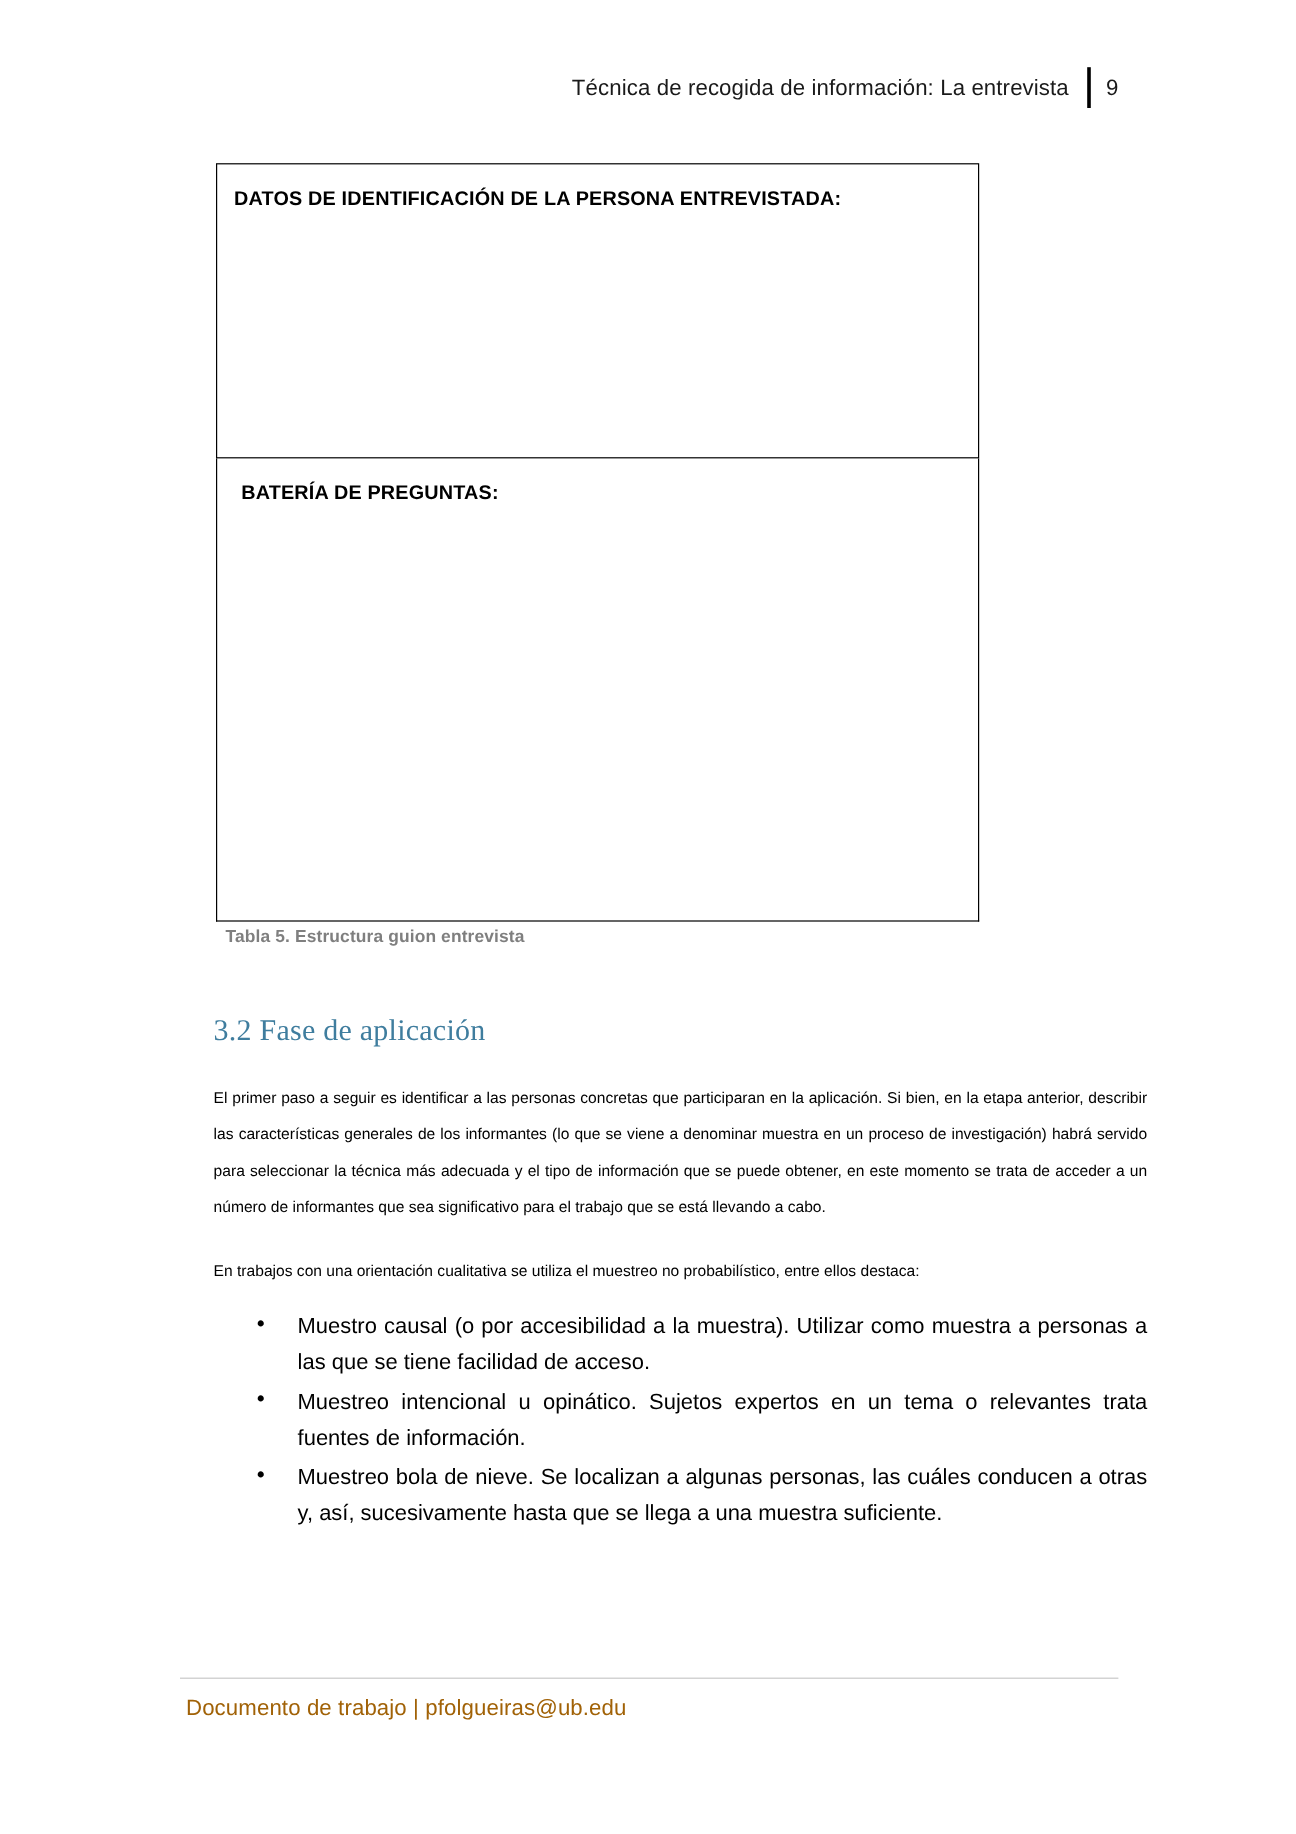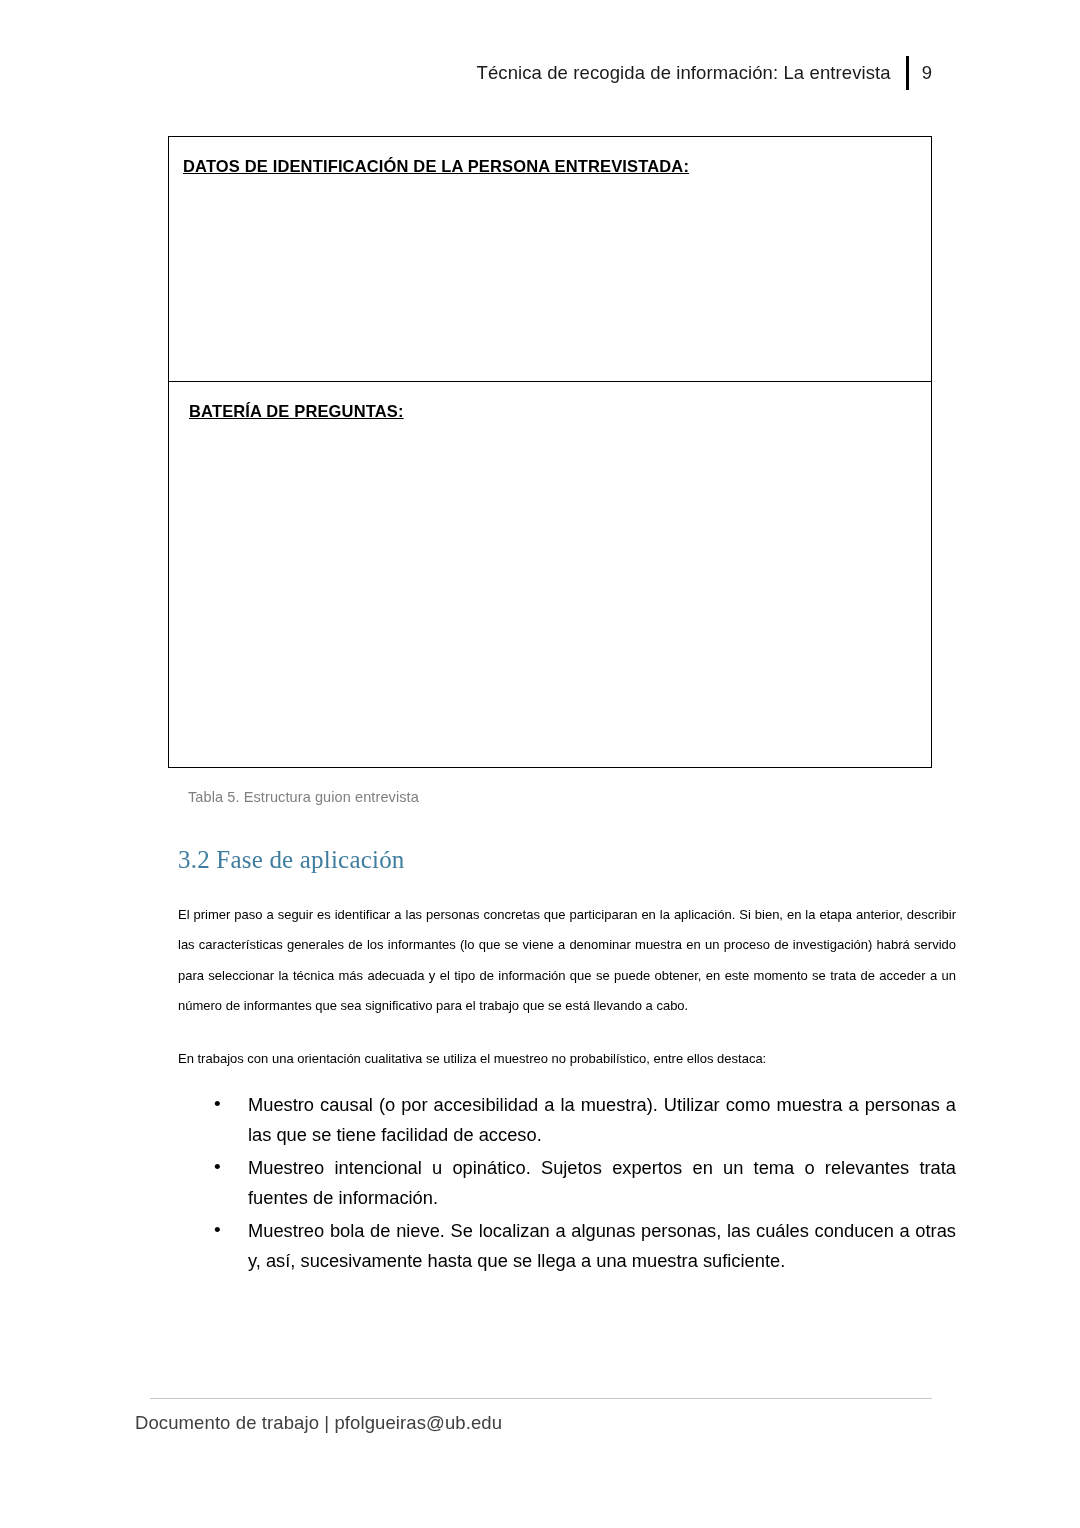--- a/index.html
+++ b/index.html
@@ -46,24 +46,23 @@
     margin: 0 13px 0 15px;
   }
   .header-pageno {
     font-size: 18.5px;
     color: #1a1a1a;
   }
 
   
   .table-wrap {
     position: absolute;
-    left: 168px;
+    left: 180px;
     top: 136px;
-    width: 764px;
-    text-decoration: underline;
+    width: 636px;
   }
   .tbl-cell {
     border: 1.6px solid #000000;
     box-sizing: border-box;
     padding: 20px 0 0 14px;
   }
   .tbl-cell.first {
     height: 246px;
   }
   .tbl-cell.second {
@@ -75,24 +74,23 @@
     font-size: 16.5px;
     font-weight: bold;
     letter-spacing: 0.15px;
     color: #000000;
   }
   .table-caption {
     position: absolute;
     left: 188px;
     top: 773px;
     font-size: 14.5px;
-    font-weight: normal;
+    font-weight: bold;
     color: #7f7f7f;
     letter-spacing: 0.1px;
-    margin-top: 16px;
   }
 
   
   .content {
     position: absolute;
     left: 178px;
     top: 846px;
     width: 778px;
   }
   h2.section-heading {
@@ -139,24 +137,24 @@
   .footer-rule {
     position: absolute;
     left: 150px;
     top: 1398px;
     width: 782px;
     height: 1px;
     background: #c9c9c9;
   }
   .footer-text {
     position: absolute;
-    left: 135px;
+    left: 155px;
     top: 1412px;
     font-size: 18.5px;
-    color: #404040;
+    color: #a16207;
     letter-spacing: 0.1px;
   }
 </style>
 </head>
 <body>
 
 <div class="page">
 
   <div class="header">
     <span class="header-title">Técnica de recogida de información: La entrevista</span>

